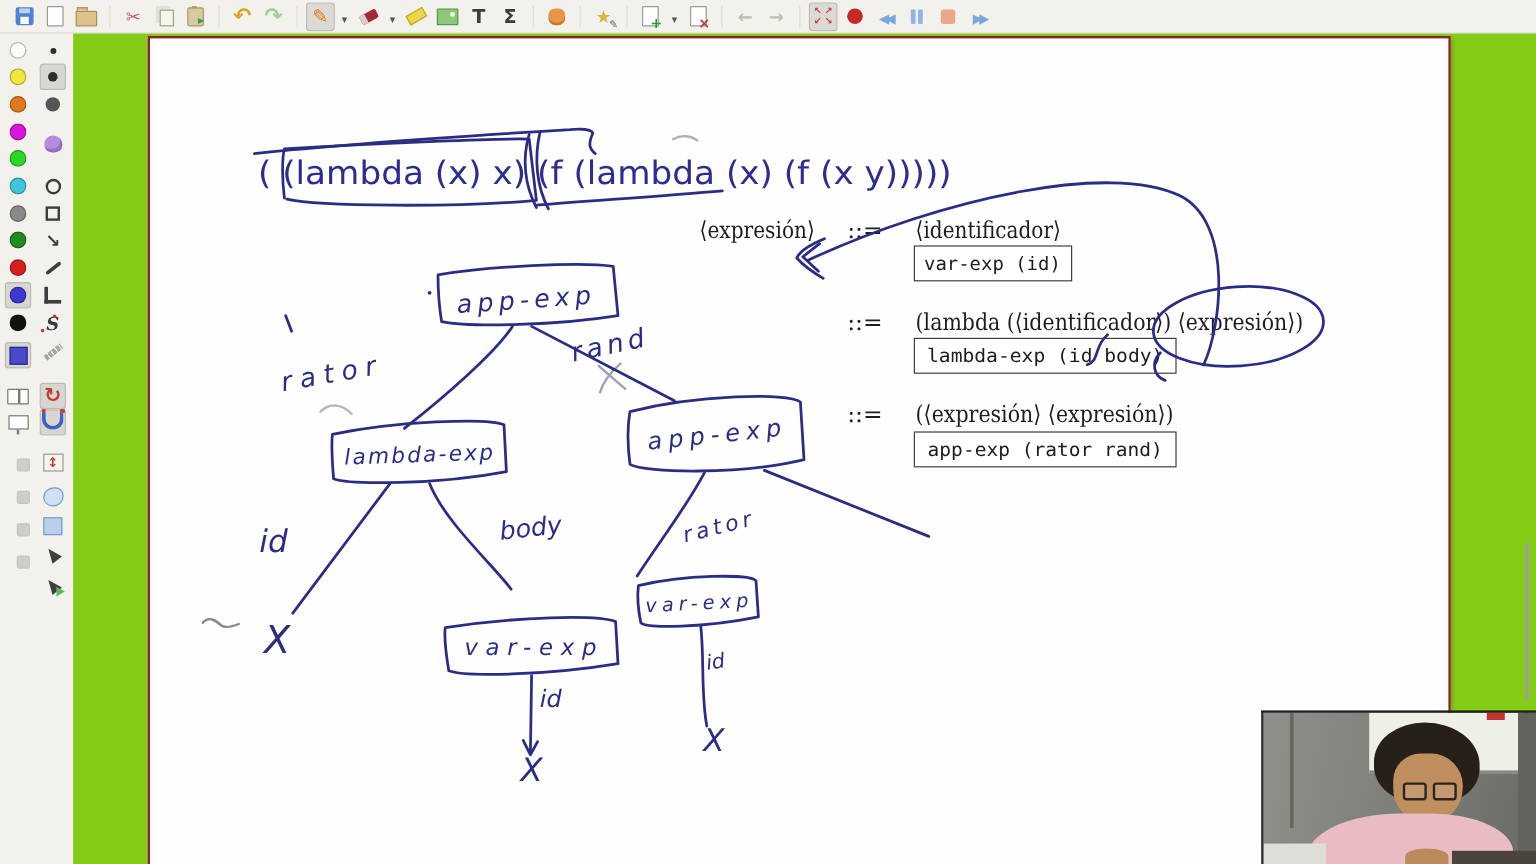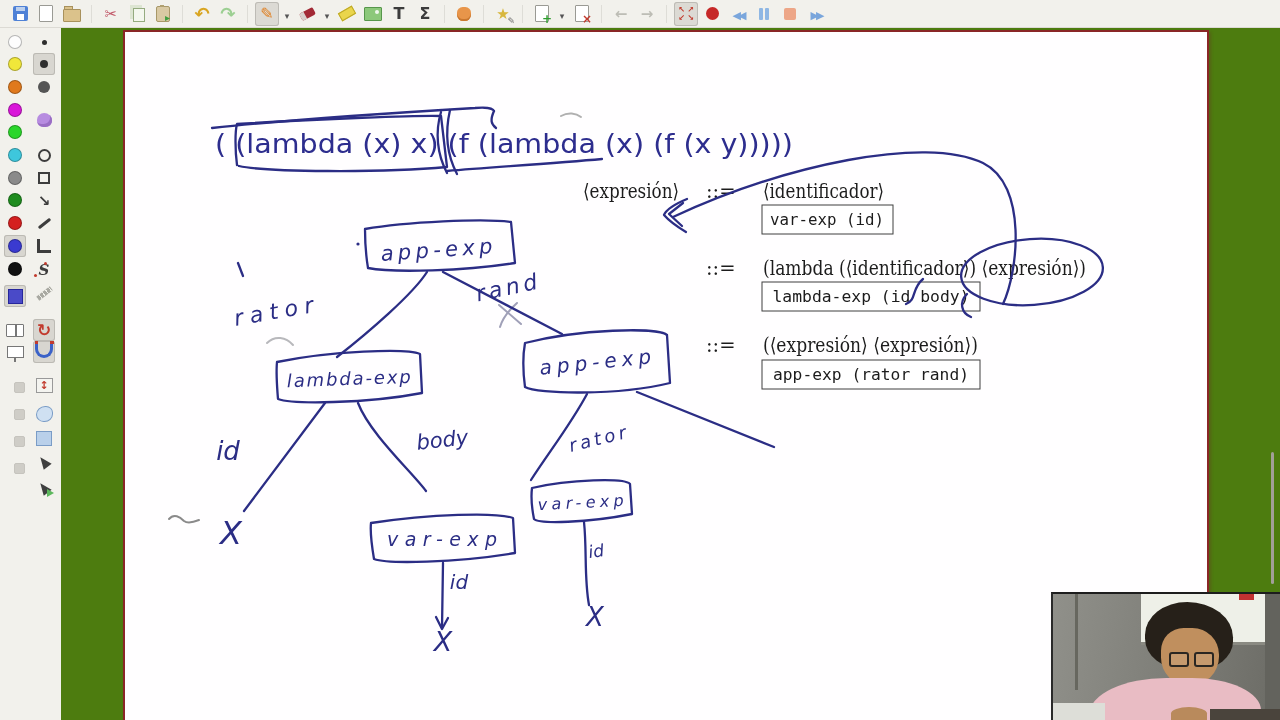--- a/index.html
+++ b/index.html
@@ -80,21 +80,21 @@
   .i-mag::before,.i-mag::after{content:"";position:absolute;top:-3px;width:3.5px;height:3px;background:#c23b2e;}
   .i-mag::before{left:-3.5px;} .i-mag::after{right:-3.5px;}
   .i-vspace{width:15px;height:13px;background:#f4f4f0;border:1px solid #999;display:flex;align-items:center;justify-content:center;}
   .i-vspace::before{content:"↕";color:#c23b2e;font-size:11px;font-weight:bold;}
   .i-lasso{width:15px;height:14px;background:#cfe0f2;border:1.5px solid #7a9cc6;border-radius:60% 45% 55% 50%;}
   .i-rsel{width:14px;height:13px;background:#b9d0ea;border:1px solid #7a9cc6;}
   .i-cur{width:0;height:0;border-left:5px solid transparent;border-right:5px solid transparent;border-bottom:12px solid #3f3f3f;transform:rotate(-38deg);}
   .i-curg-extra{position:absolute;right:1px;bottom:2px;width:0;height:0;border-top:4px solid transparent;border-bottom:4px solid transparent;border-left:7px solid #5cb85c;}
 
   
-  .workspace{position:absolute;left:61px;top:28px;right:0;bottom:0;background:#4d7c0f;overflow:hidden;}
+  .workspace{position:absolute;left:61px;top:28px;right:0;bottom:0;background:#84cc16;overflow:hidden;}
   .page{position:absolute;left:62px;top:2px;width:1086px;height:700px;background:#fffeff;
         border:2px solid #8a2626;box-sizing:border-box;box-shadow:2px 2px 3px rgba(110,40,40,.30);}
   .page svg{display:block;}
   .vscrollbar{position:absolute;left:1210px;top:424px;width:3px;height:132px;background:#a29f98;border-radius:2px;}
 
   
   .webcam{position:absolute;left:1051px;top:592px;width:229px;height:128px;overflow:hidden;z-index:6;
           background:linear-gradient(100deg,#90908a 0%,#7d7d77 55%,#6b6b65 100%);
           border-top:2px solid #1d1d1d;border-left:2px solid #2a2a2a;box-sizing:border-box;}
   .wc-frameline{position:absolute;left:22px;top:0;width:3px;height:96px;background:#67675f;}

